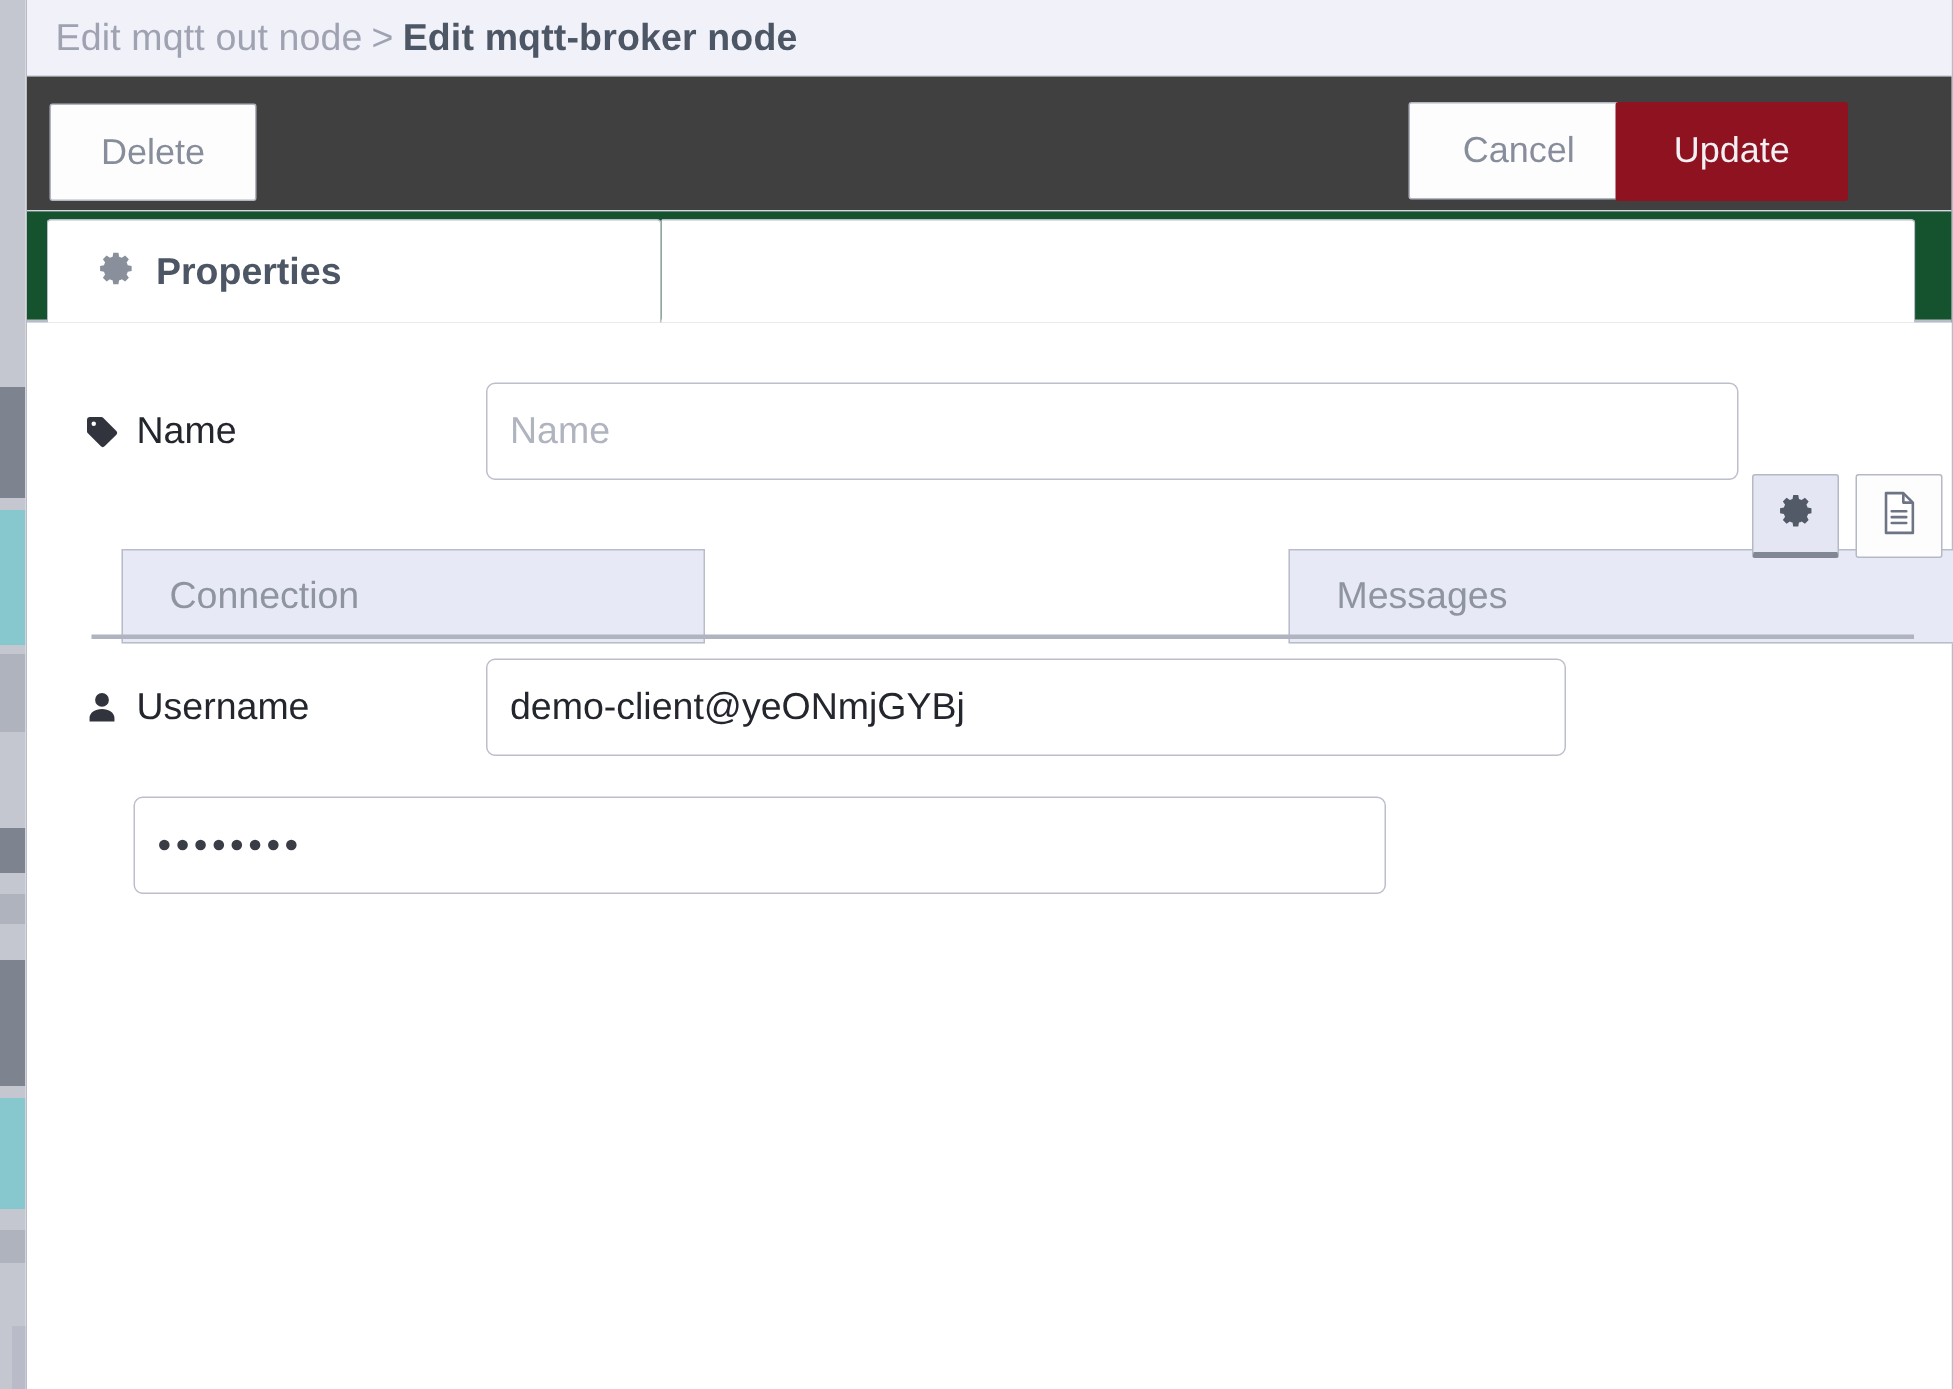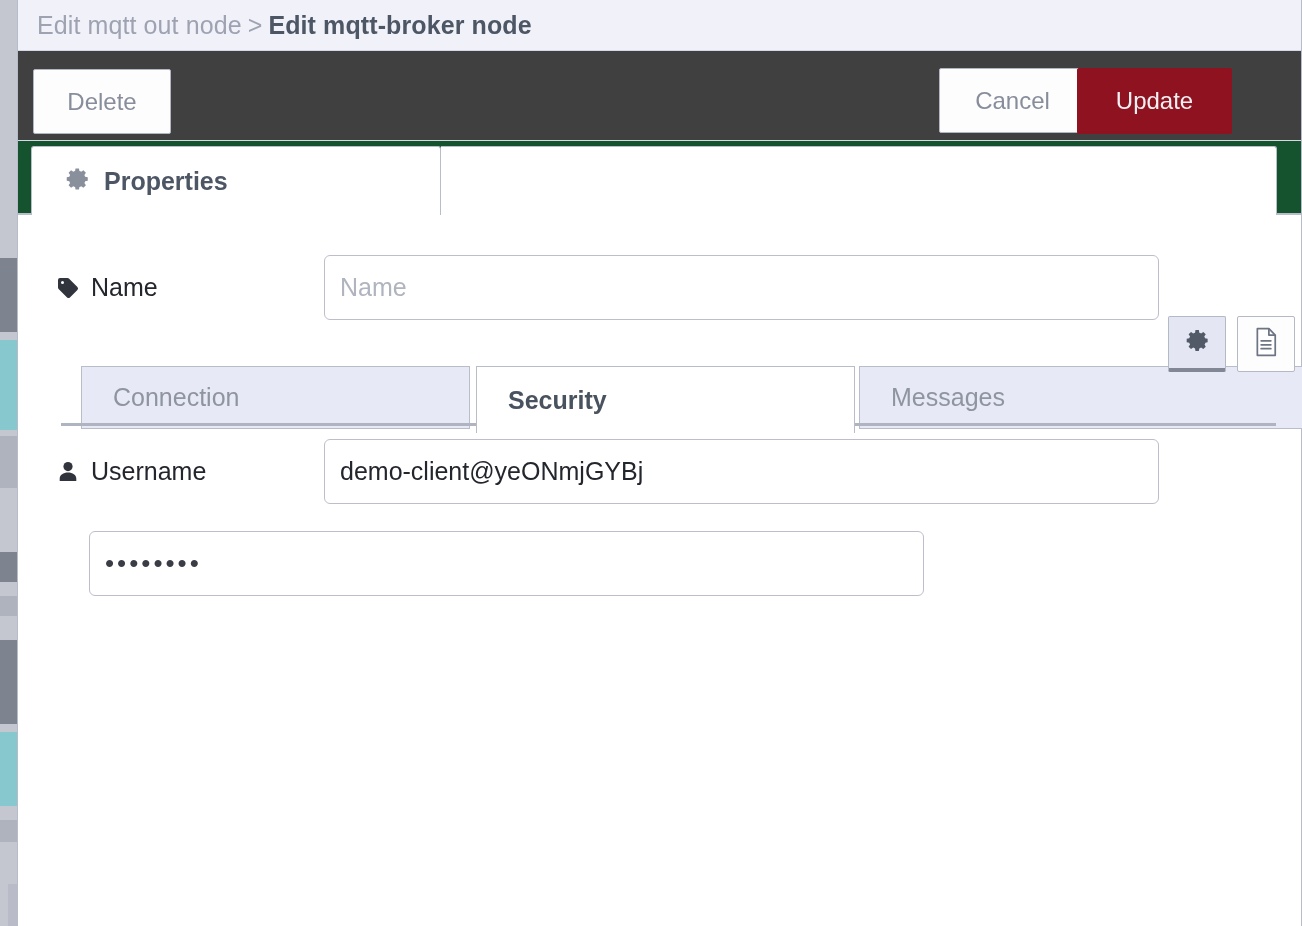--- a/index.html
+++ b/index.html
@@ -218,21 +218,21 @@
     color: #24262d;
     padding: 0 15px;
     font-family: "Liberation Sans", "DejaVu Sans", sans-serif;
     outline: none;
   }
   .text-input::placeholder { color: #b0b4bf; }
 
   .row-name     { left: 38px; top: 40px; }
   .row-name .text-input     { width: 835px; margin-left: 33px; }
   .row-username { left: 38px; top: 224px; }
-  .row-username .text-input { width: 835px; margin-left: 33px; }
+  .row-username .text-input { width: 720px; margin-left: 33px; }
   .row-password { left: 38px; top: 316px; }
   .row-password .text-input {
     width: 835px; margin-left: 33px;
     letter-spacing: 3px;
     font-size: 26px;
     color: #3a3d46;
   }
 
   
   .subtabs {
@@ -354,21 +354,20 @@
               <path d="M21.4 11.1 12.9 2.6A2 2 0 0 0 11.5 2H4a2 2 0 0 0-2 2v7.5c0 .53.21 1.04.59 1.41l8.5 8.5a2 2 0 0 0 2.82 0l7.49-7.49a2 2 0 0 0 0-2.82zM6.5 8A1.5 1.5 0 1 1 8 6.5 1.5 1.5 0 0 1 6.5 8z"></path>
             </svg>
           </span>
           <span>Name</span>
         </div>
         <input class="text-input" type="text" placeholder="Name" style="">
       </div>
 
       <div class="subtabs">
         <div class="subtab inactive subtab-connection">Connection</div>
-        <div class="subtab active subtab-security">Security</div>
         <div class="subtab inactive subtab-messages">Messages</div>
       </div>
       <div class="subtabs-baseline"></div>
 
       <div class="form-row row-username">
         <div class="row-label">
           <span class="glyph">
             <svg width="22" height="24" viewBox="0 0 20 24" fill="#31343d">
               <circle cx="10" cy="6.6" r="4.6"></circle>
               <path d="M10 12.6c-4.6 0-8.3 2.6-8.3 5.9v2.5h16.6v-2.5c0-3.3-3.7-5.9-8.3-5.9z"></path>

